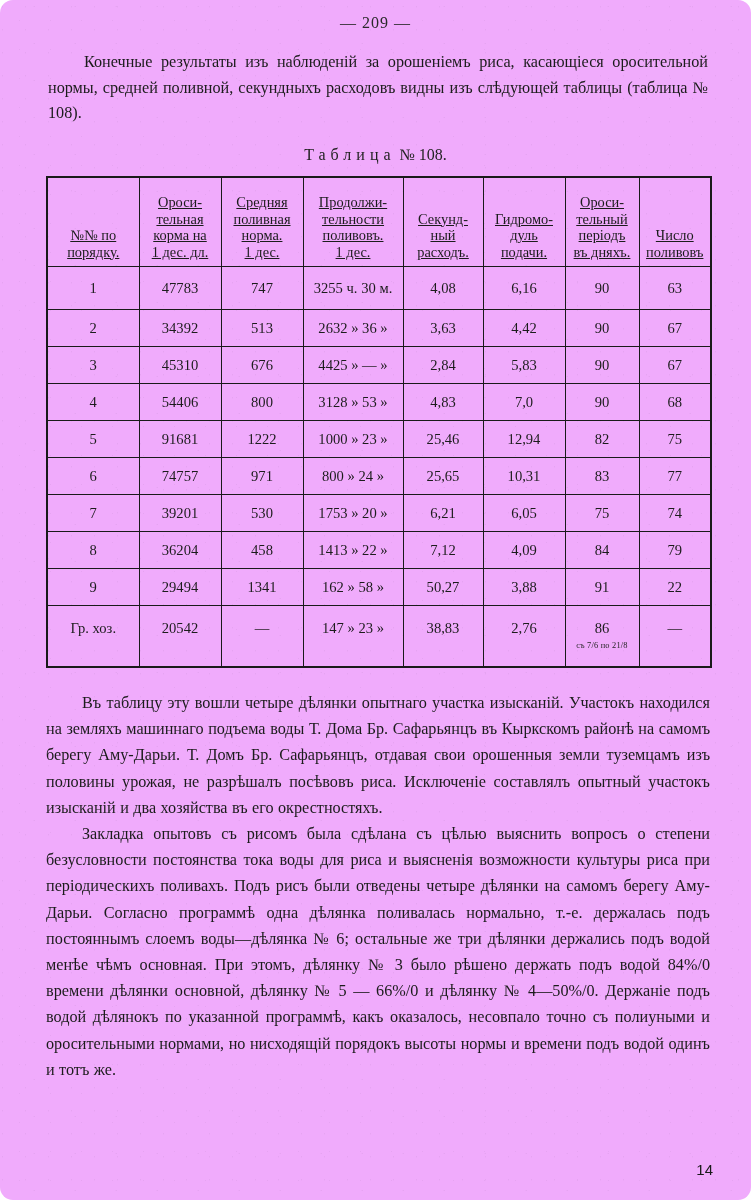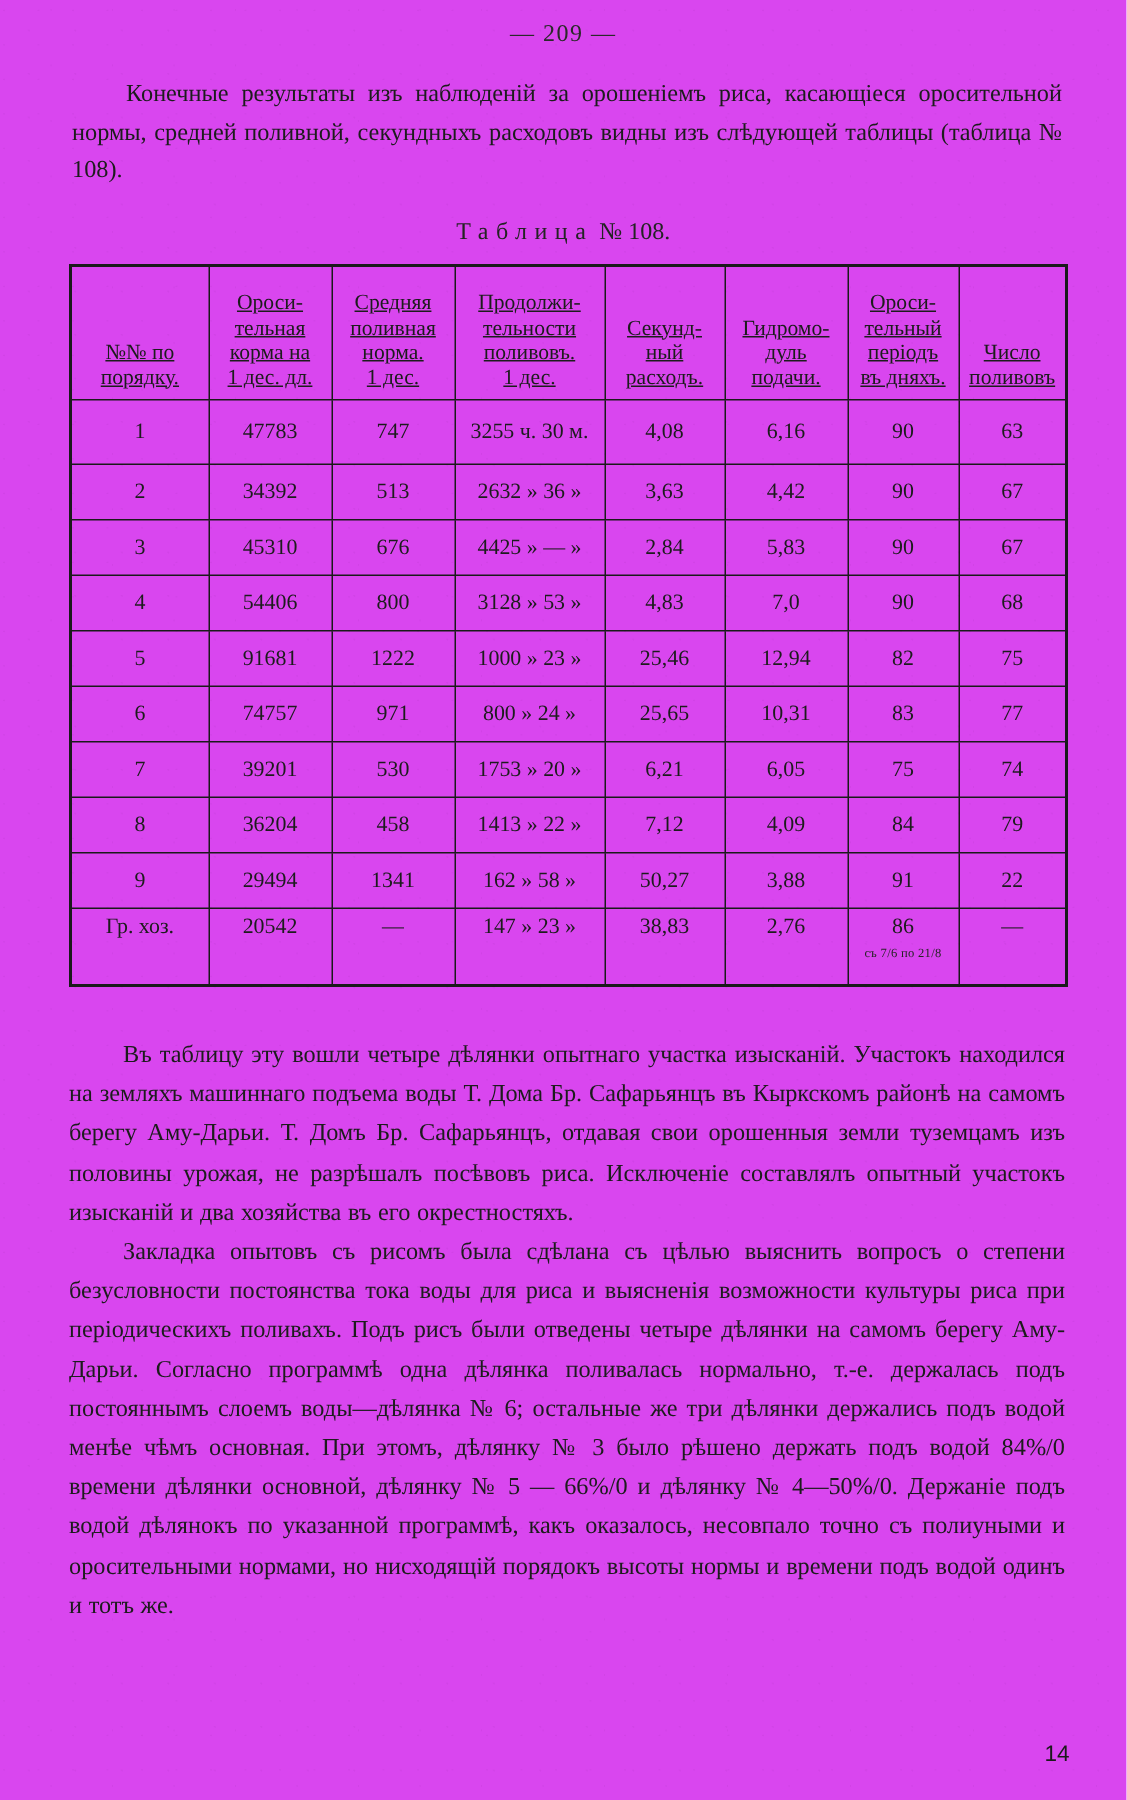--- a/index.html
+++ b/index.html
@@ -13,21 +13,22 @@
     overflow: hidden;
     font-family: "Liberation Serif", "DejaVu Serif", serif;
     color: #1a1a1a;
     position: relative;
   }
 
   .page {
     position: relative;
     width: 751px;
     height: 1200px;
-    background: #d946ef;
+    background: #f0abfc;
+    border-radius: 13px;
   }
 
   
   .running-head {
     position: absolute;
     top: 14px;
     left: 0;
     width: 751px;
     text-align: center;
     font-size: 16px;
@@ -107,21 +108,21 @@
     height: 36px;
     font-size: 14.6px;
     vertical-align: middle;
   }
   table.data tbody tr:first-child td {
     height: 42px;
   }
   table.data tbody tr.last-row td {
     height: 46px;
     vertical-align: top;
-    padding-top: 4px;
+    padding-top: 14px;
   }
   td.dur { font-size: 14px; }
   td.label { font-size: 14.4px; }
   .footnote-sm {
     display: block;
     font-size: 8.4px;
     letter-spacing: 0.2px;
     margin-top: 4px;
     color: #242424;
   }

